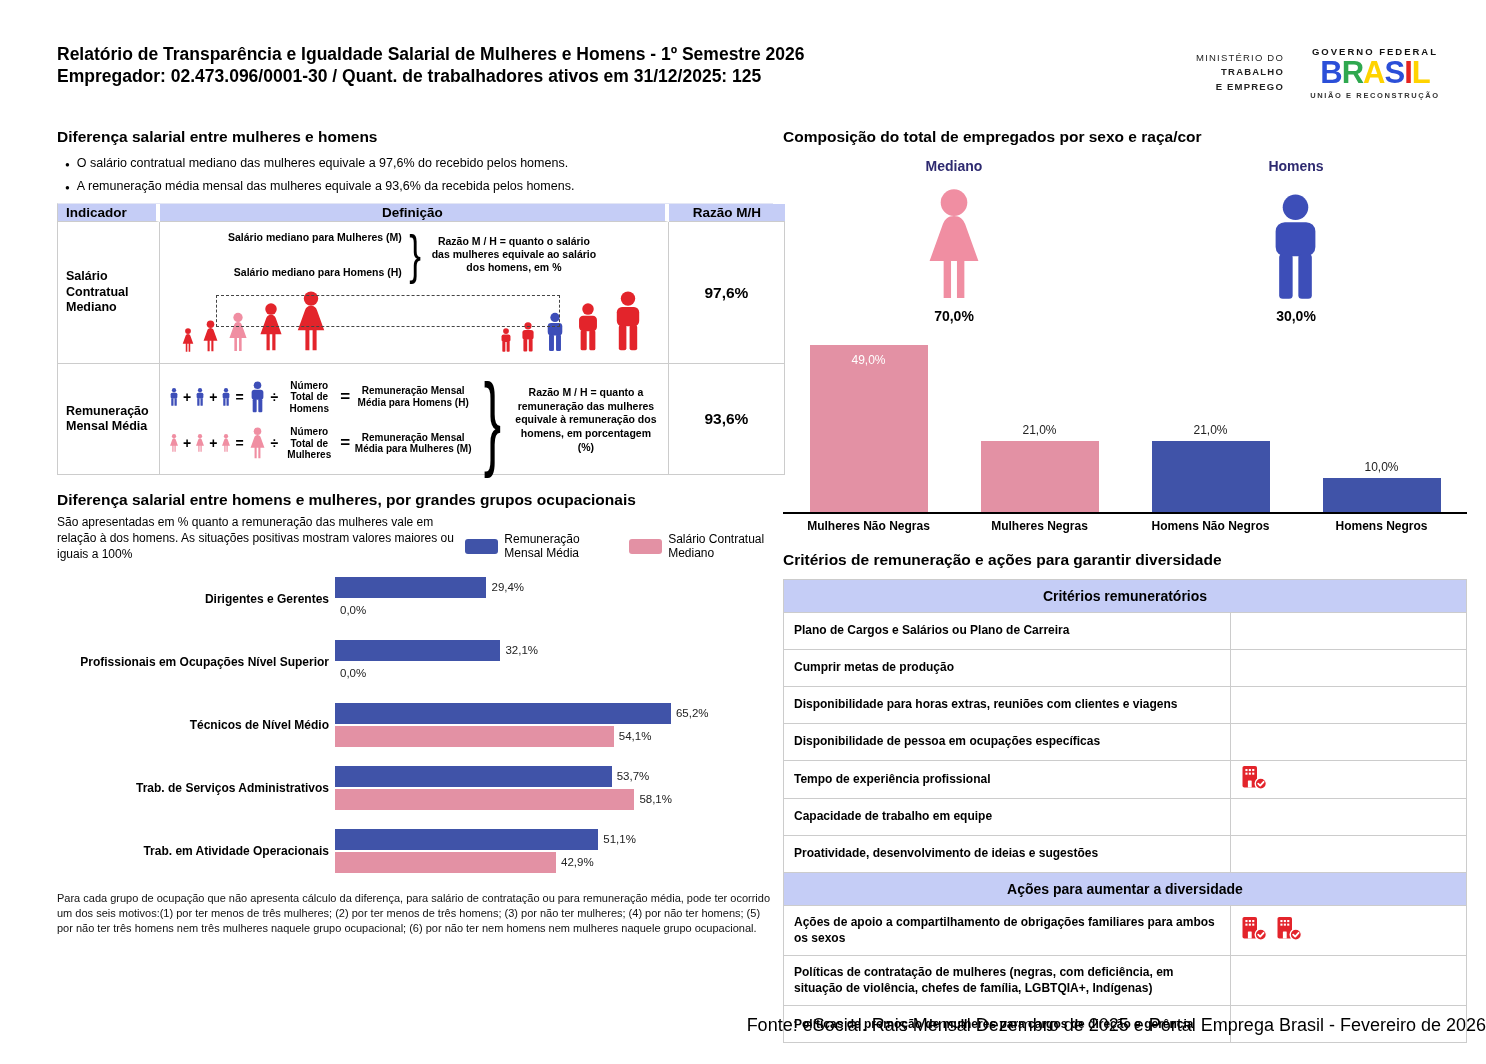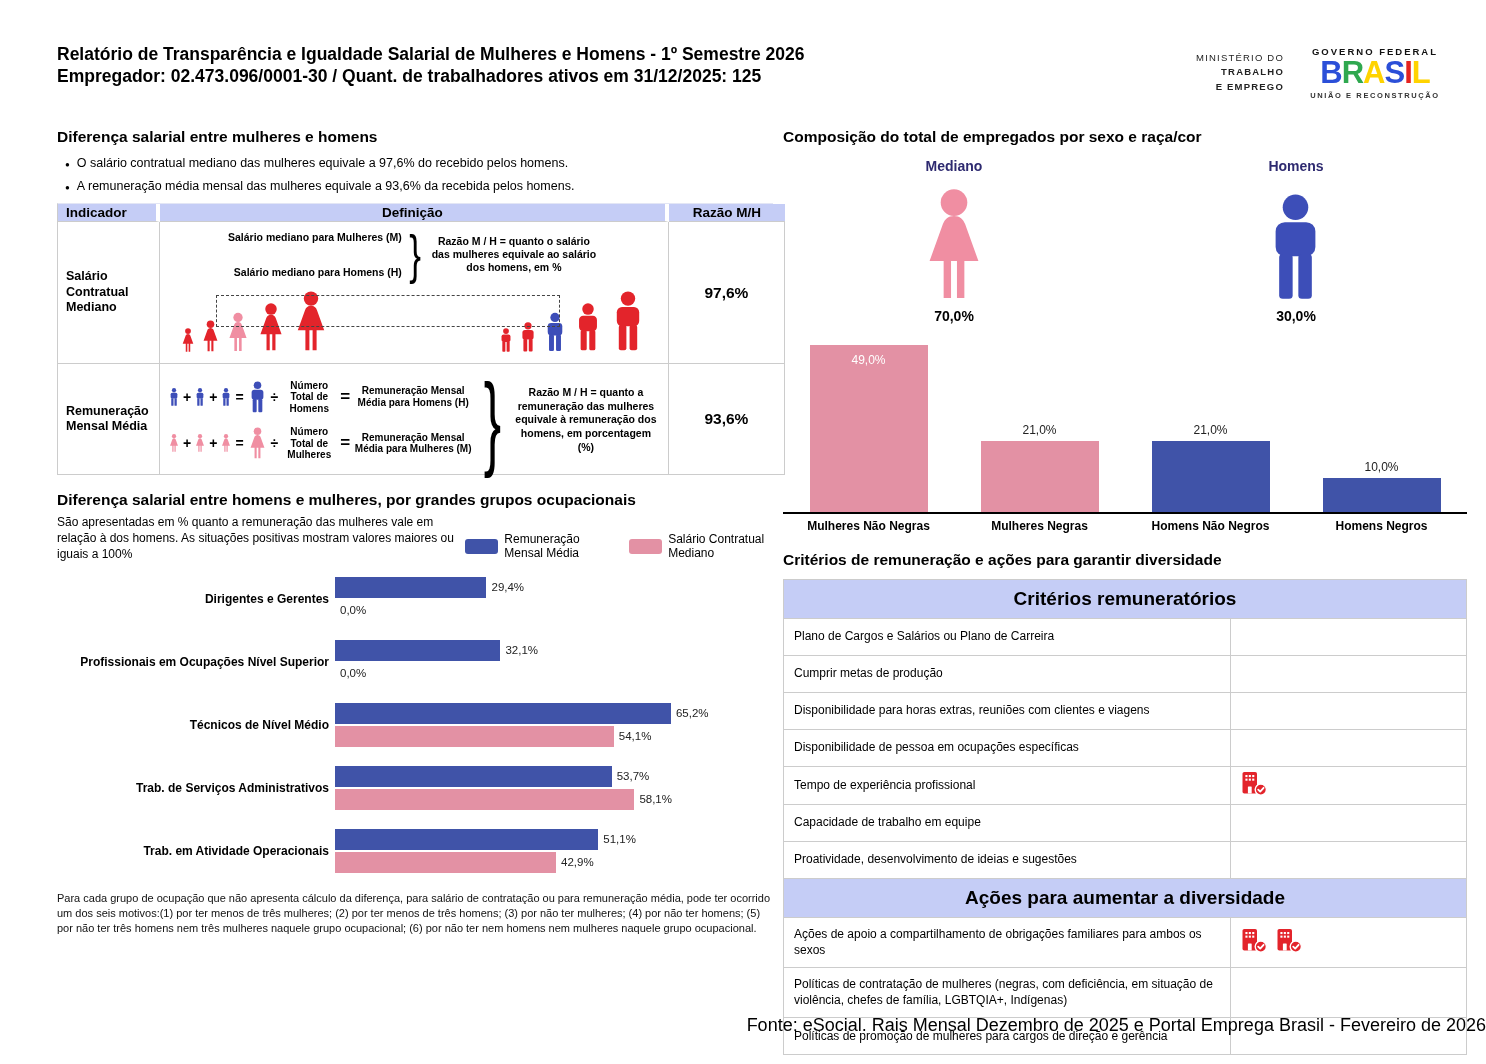--- a/index.html
+++ b/index.html
@@ -78,24 +78,24 @@
   .comp-col{flex:1;display:flex;flex-direction:column;align-items:center;}
   .comp-stack{height:172px;display:flex;flex-direction:column;justify-content:flex-end;align-items:center;width:100%;}
   .comp-bar{width:118px;position:relative;}
   .comp-val-above{font-size:12px;color:#222;margin-bottom:4px;}
   .comp-val-inside{position:absolute;top:8px;left:0;right:0;text-align:center;font-size:12px;color:#fff;}
   .comp-cats{display:flex;margin-top:5px;}
   .comp-cat{flex:1;text-align:center;font-weight:bold;font-size:12px;white-space:nowrap;}
   
   .crit-section{margin-top:18px;}
   .crit-table{margin-top:10px;border:1px solid #ccc;border-bottom:none;}
-  .crit-head{background:var(--band,#C5CDF6);font-weight:bold;font-size:19px;text-align:center;
+  .crit-head{background:var(--band,#C5CDF6);font-weight:bold;font-size:14px;text-align:center;
              padding:8px 4px;border-bottom:1px solid #ccc;}
   .crit-row{display:flex;border-bottom:1px solid #ccc;min-height:36px;}
-  .crit-label{flex:0 0 62.5%;font-weight:normal;font-size:12px;line-height:1.3;padding:9px 10px;
+  .crit-label{flex:0 0 62.5%;font-weight:bold;font-size:12px;line-height:1.3;padding:9px 10px;
               border-right:1px solid #ccc;display:flex;align-items:center;}
   .crit-value{flex:1;display:flex;align-items:center;gap:8px;padding:4px 10px;}
   
   .footer{position:absolute;left:0;right:0;bottom:28px;text-align:right;font-weight:normal;font-size:18px;}
 </style>
 </head>
 <body>
 
 <div class="page">
 

